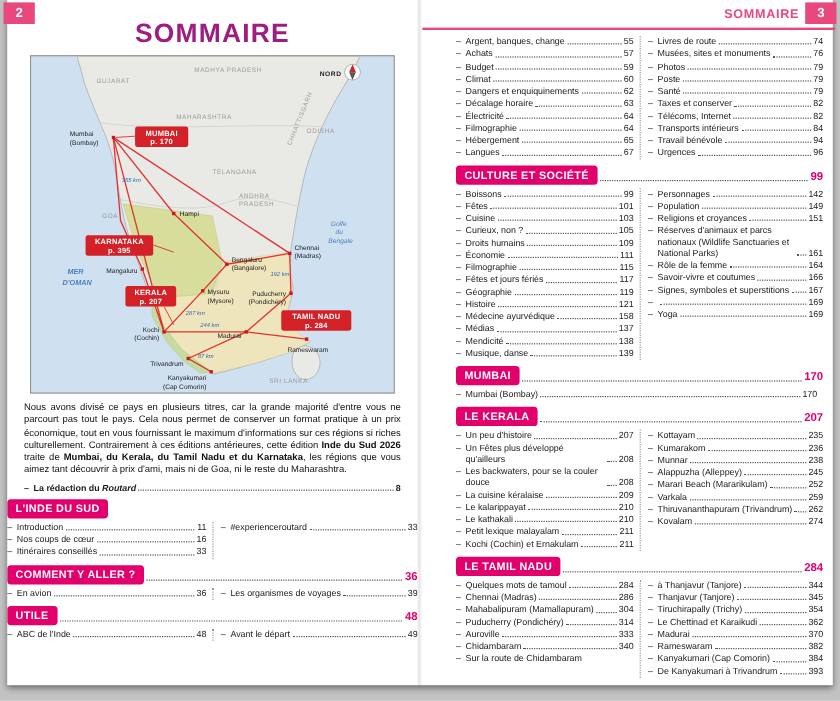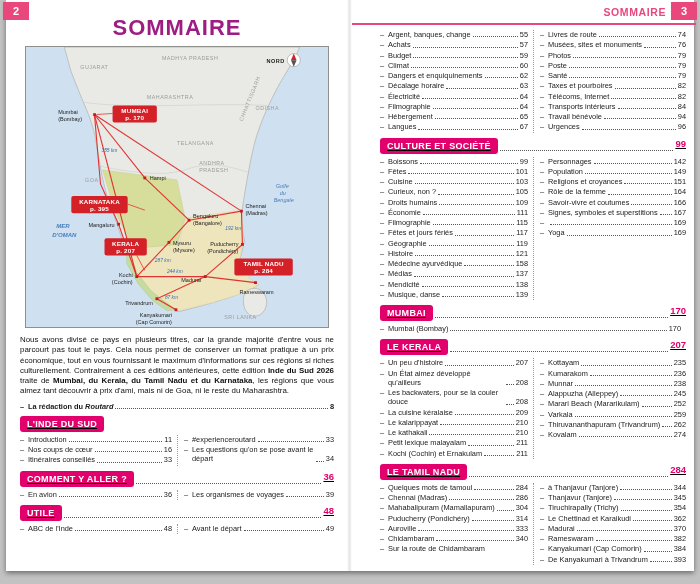--- a/index.html
+++ b/index.html
@@ -33,22 +33,22 @@
   .intro{margin:7px 14px 0;font-size:7.9px;line-height:1.3;text-align:justify;color:#111;}
   .signature{margin:1px 16px 0;text-align:right;font-weight:bold;font-size:8px;color:#111;}
 
   .entry{display:flex;align-items:flex-end;position:relative;padding-left:8px;margin-bottom:1px;font-size:7.4px;line-height:1.25;color:#1a1a1a;}
   .entry::before{content:"–";position:absolute;left:0;top:0;}
   .lbl{flex:0 1 auto;}
   .dots{flex:1 1 auto;min-width:8px;border-bottom:1px dotted #555;margin:0 2px 2px 2px;}
   .pg{flex:0 0 auto;}
   .standalone{margin:5px 14px 0;font-weight:bold;}
 
-  .sec{margin:5px 14px 0;}
-  .sec-head{display:flex;margin-bottom:3px;text-decoration:underline;}
+  .sec{margin:5px 0 0;}
+  .sec-head{display:flex;align-items:flex-end;margin-bottom:3px;}
   .sec-box{background:#e2006d;color:#fff;font-weight:bold;font-size:9px;padding:3px 7px;border-radius:3px;letter-spacing:.3px;white-space:nowrap;}
   .sec-pg{color:#e2006d;font-weight:bold;font-size:9.5px;padding-bottom:1px;}
   .sec-head .dots{margin-bottom:3px;}
   .cols{display:flex;align-items:stretch;}
   .col{width:50%;box-sizing:border-box;padding-right:5px;}
   .col + .col{border-left:1px dotted #999;padding-left:6px;padding-right:0;}
   .col.full{width:100%;}
   .page-right .sec{margin:5px 0 0;}
   .page-right .toplists{margin-top:2px;}
 </style>
@@ -213,25 +213,20 @@
                 <span class="dots"></span>
                 <span class="pg">33</span>
               </div>
             </div>
           <div class="col">
               <div class="entry">
                 <span class="lbl">#experienceroutard</span>
                 <span class="dots"></span>
                 <span class="pg">33</span>
               </div>
-              <div class="entry">
-                <span class="lbl">Les questions qu'on se pose avant le départ</span>
-                <span class="dots"></span>
-                <span class="pg">34</span>
-              </div>
             </div>
         </div>
       </div>
 
       <div class="sec">
         <div class="sec-head">
           <span class="sec-box">COMMENT Y ALLER ?</span>
           <span class="dots"></span>
           <span class="sec-pg">36</span>
         </div>
@@ -352,21 +347,21 @@
               <span class="lbl">Poste</span>
               <span class="dots"></span>
               <span class="pg">79</span>
             </div>
             <div class="entry">
               <span class="lbl">Santé</span>
               <span class="dots"></span>
               <span class="pg">79</span>
             </div>
             <div class="entry">
-              <span class="lbl">Taxes et pourboires</span>
+              <span class="lbl">Taxes et conserver</span>
               <span class="dots"></span>
               <span class="pg">82</span>
             </div>
             <div class="entry">
               <span class="lbl">Télécoms, Internet</span>
               <span class="dots"></span>
               <span class="pg">82</span>
             </div>
             <div class="entry">
               <span class="lbl">Transports intérieurs</span>
@@ -475,20 +470,25 @@
                 <span class="lbl">Population</span>
                 <span class="dots"></span>
                 <span class="pg">149</span>
               </div>
               <div class="entry">
                 <span class="lbl">Religions et croyances</span>
                 <span class="dots"></span>
                 <span class="pg">151</span>
               </div>
               <div class="entry">
+                <span class="lbl">Réserves d'animaux et parcs nationaux (Wildlife Sanctuaries et National Parks)</span>
+                <span class="dots"></span>
+                <span class="pg">161</span>
+              </div>
+              <div class="entry">
                 <span class="lbl">Rôle de la femme</span>
                 <span class="dots"></span>
                 <span class="pg">164</span>
               </div>
               <div class="entry">
                 <span class="lbl">Savoir-vivre et coutumes</span>
                 <span class="dots"></span>
                 <span class="pg">166</span>
               </div>
               <div class="entry">
@@ -533,21 +533,21 @@
           <span class="sec-pg">207</span>
         </div>
         <div class="cols">
           <div class="col">
               <div class="entry">
                 <span class="lbl">Un peu d'histoire</span>
                 <span class="dots"></span>
                 <span class="pg">207</span>
               </div>
               <div class="entry">
-                <span class="lbl">Un État aimez développé qu'ailleurs</span>
+                <span class="lbl">Un Fêtes plus développé qu'ailleurs</span>
                 <span class="dots"></span>
                 <span class="pg">208</span>
               </div>
               <div class="entry">
                 <span class="lbl">Les backwaters, pour se la couler douce</span>
                 <span class="dots"></span>
                 <span class="pg">208</span>
               </div>
               <div class="entry">
                 <span class="lbl">La cuisine kéralaise</span>

